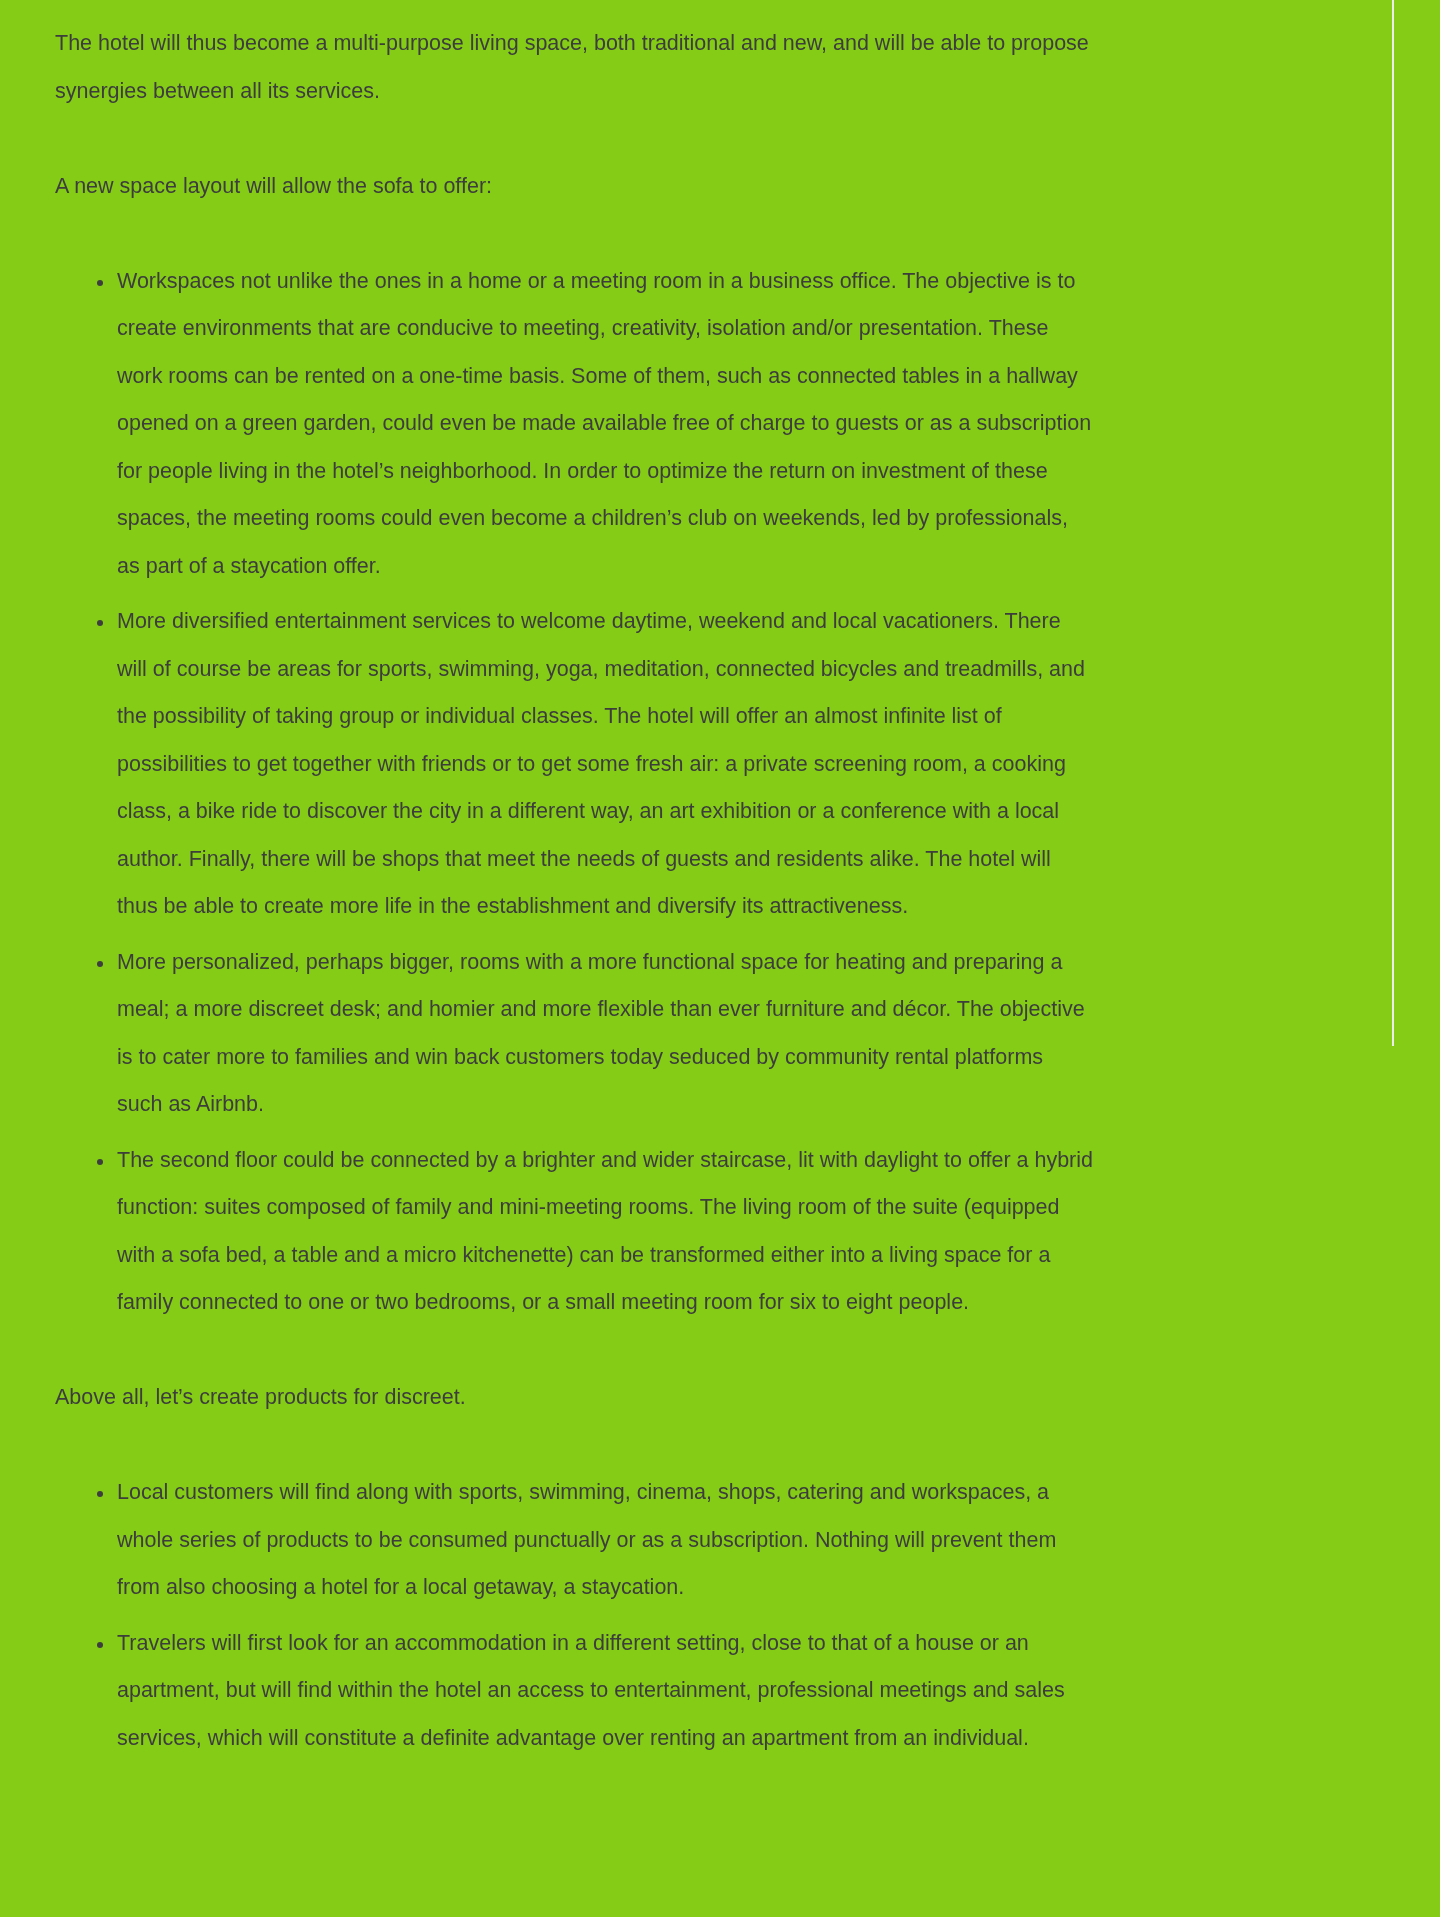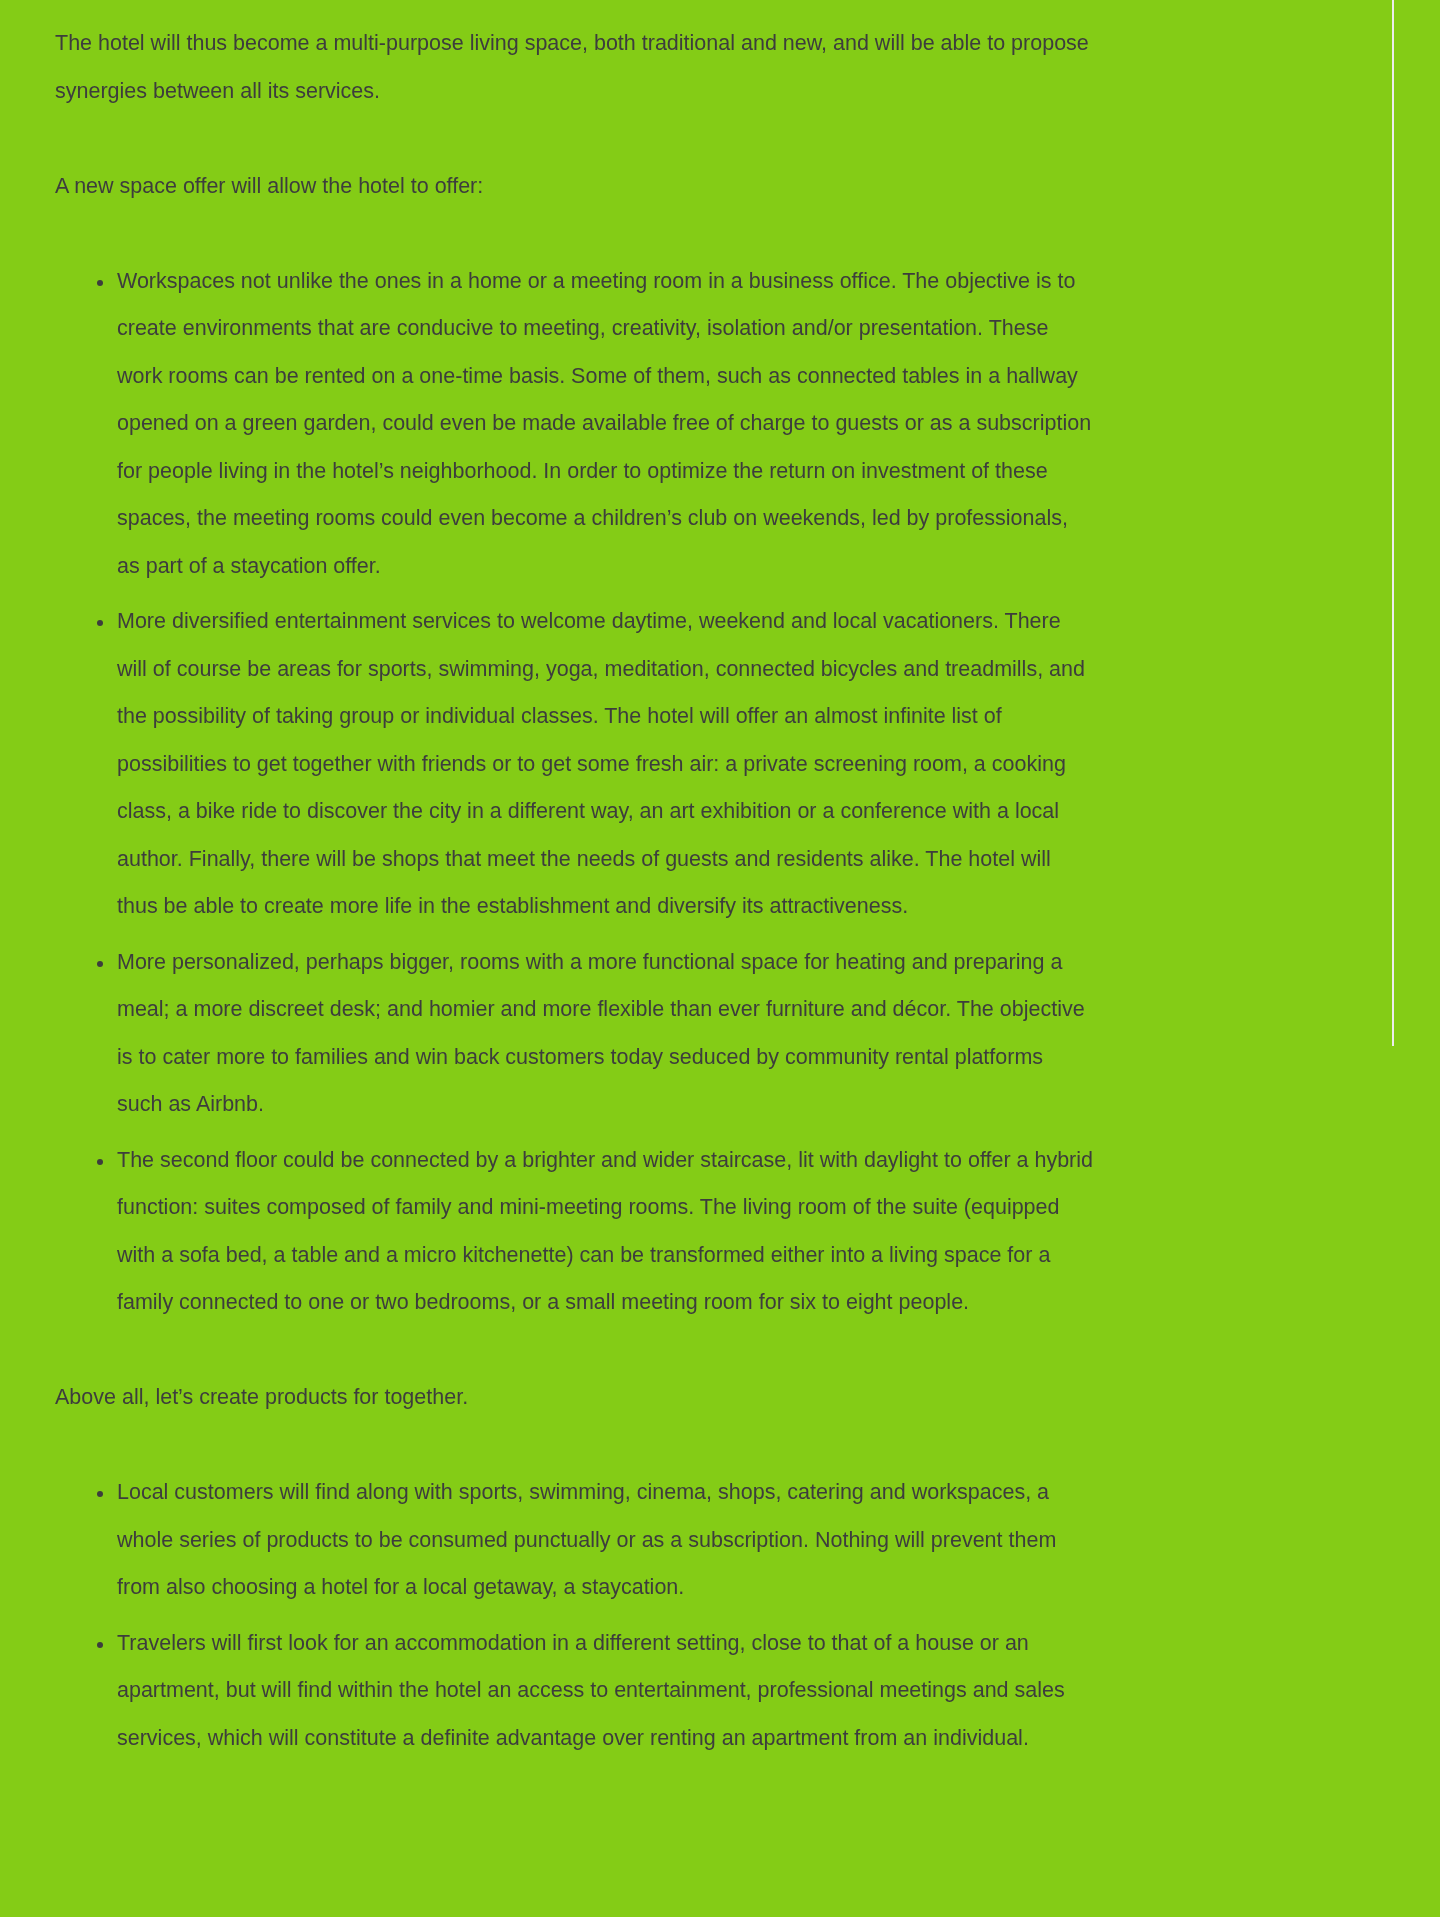--- a/index.html
+++ b/index.html
@@ -63,30 +63,30 @@
 </style>
 </head>
 <body>
 
 <div class="page">
 
   <div class="content">
 
     <p>The hotel will thus become a multi-purpose living space, both traditional and new, and will be able to propose synergies between all its services.</p>
 
-    <p>A new space offer will allow the hotel to offer:</p>
+    <p>A new space layout will allow the sofa to offer:</p>
 
     <ul>
       <li>Workspaces not unlike the ones in a home or a meeting room in a business office. The objective is to create environments that are conducive to meeting, creativity, isolation and/or presentation. These work rooms can be rented on a one-time basis. Some of them, such as connected tables in a hallway opened on a green garden, could even be made available free of charge to guests or as a subscription for people living in the hotel’s neighborhood. In order to optimize the return on investment of these spaces, the meeting rooms could even become a children’s club on weekends, led by professionals, as part of a staycation offer.</li>
       <li>More diversified entertainment services to welcome daytime, weekend and local vacationers. There will of course be areas for sports, swimming, yoga, meditation, connected bicycles and treadmills, and the possibility of taking group or individual classes. The hotel will offer an almost infinite list of possibilities to get together with friends or to get some fresh air: a private screening room, a cooking class, a bike ride to discover the city in a different way, an art exhibition or a conference with a local author. Finally, there will be shops that meet the needs of guests and residents alike. The hotel will thus be able to create more life in the establishment and diversify its attractiveness.</li>
       <li>More personalized, perhaps bigger, rooms with a more functional space for heating and preparing a meal; a more discreet desk; and homier and more flexible than ever furniture and décor. The objective is to cater more to families and win back customers today seduced by community rental platforms such as Airbnb.</li>
       <li>The second floor could be connected by a brighter and wider staircase, lit with daylight to offer a hybrid function: suites composed of family and mini-meeting rooms. The living room of the suite (equipped with a sofa bed, a table and a micro kitchenette) can be transformed either into a living space for a family connected to one or two bedrooms, or a small meeting room for six to eight people.</li>
     </ul>
 
-    <p>Above all, let’s create products for together.</p>
+    <p>Above all, let’s create products for discreet.</p>
 
     <ul>
       <li>Local customers will find along with sports, swimming, cinema, shops, catering and workspaces, a whole series of products to be consumed punctually or as a subscription. Nothing will prevent them from also choosing a hotel for a local getaway, a staycation.</li>
       <li>Travelers will first look for an accommodation in a different setting, close to that of a house or an apartment, but will find within the hotel an access to entertainment, professional meetings and sales services, which will constitute a definite advantage over renting an apartment from an individual.</li>
     </ul>
 
   </div>
 
   <div class="v-divider"></div>
 

